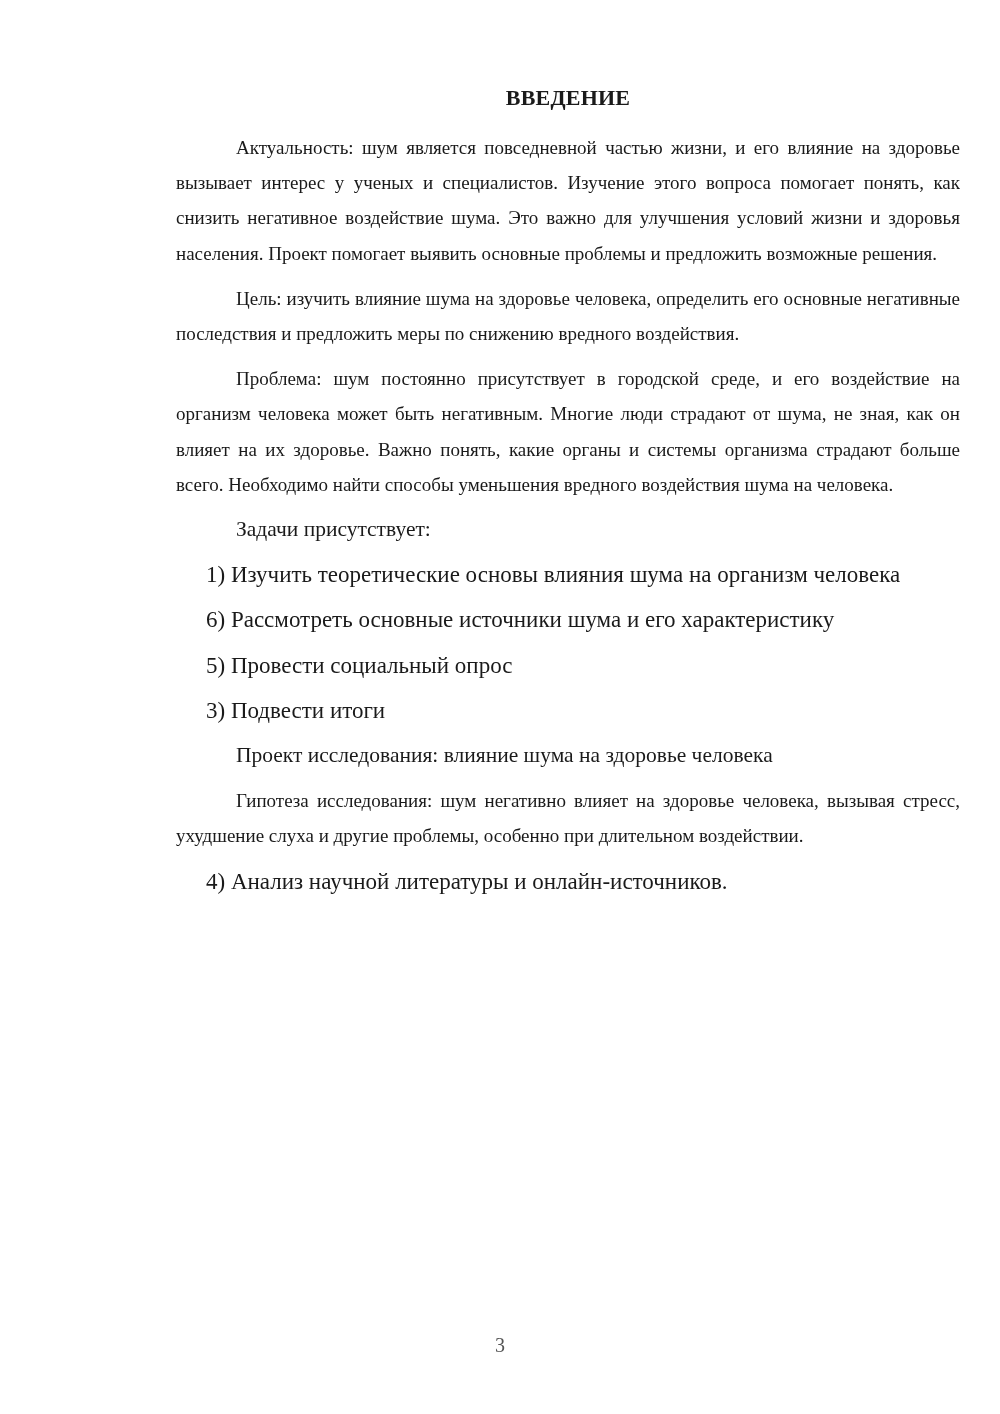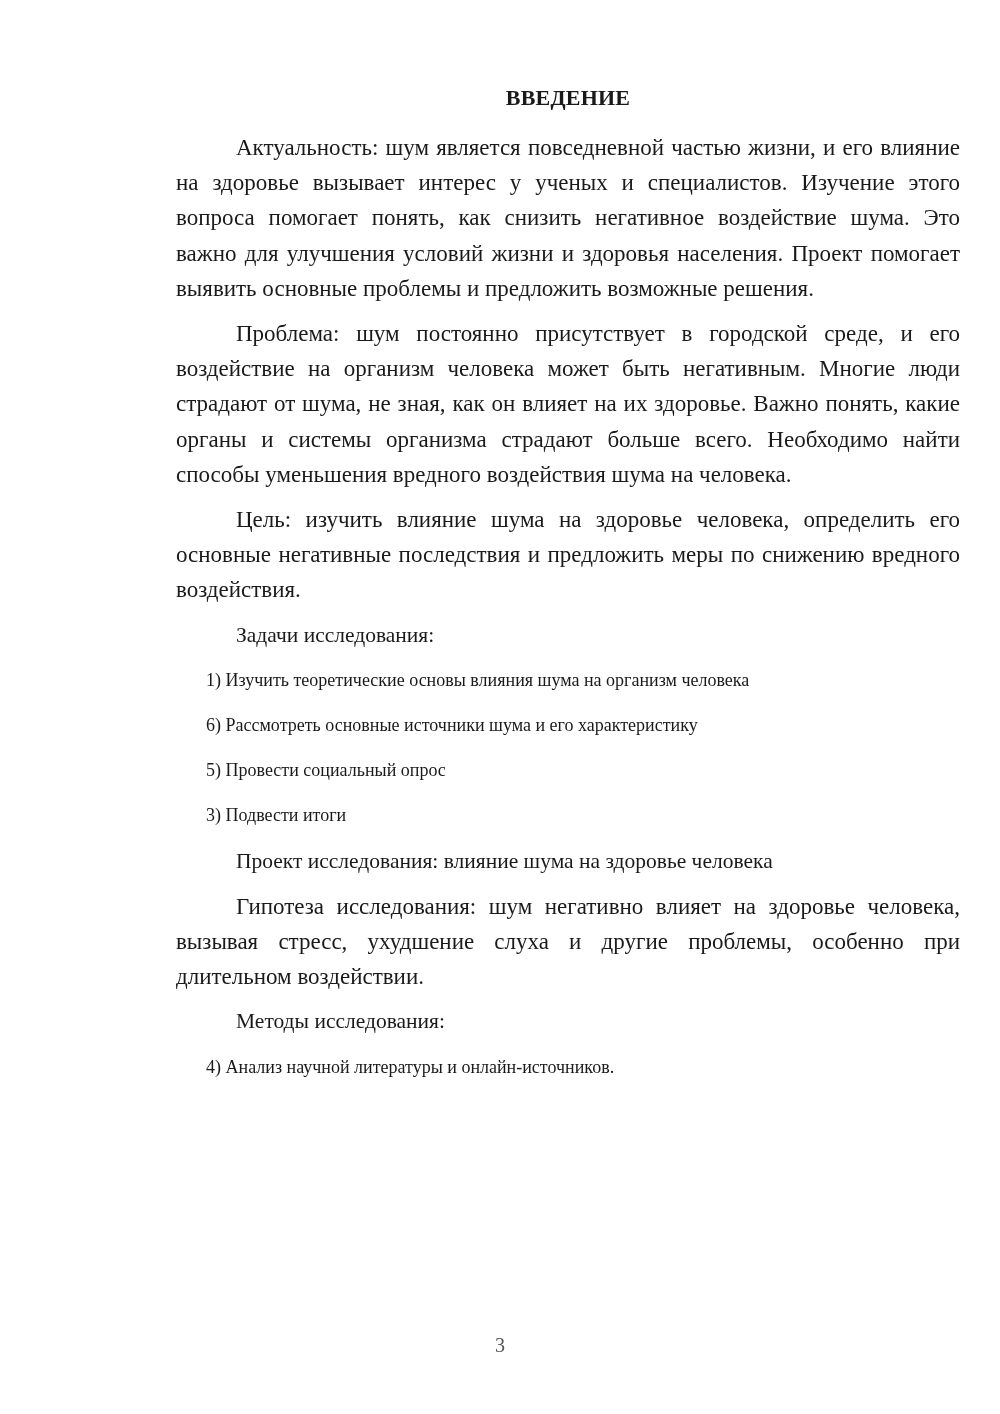--- a/index.html
+++ b/index.html
@@ -24,35 +24,35 @@
     }
     .title {
       text-align: center;
       font-weight: bold;
       font-size: 22px;
       line-height: 36px;
       margin: 0 0 14px 0;
       letter-spacing: 0.2px;
     }
     .para {
-      font-size: 23px;
+      font-size: 19px;
       line-height: 35.2px;
       text-align: justify;
       text-indent: 60px;
       margin: 0 0 10px 0;
     }
     .line-single {
       font-size: 21.5px;
       line-height: 35.2px;
       margin: 0 0 10px 0;
       padding-left: 60px;
       white-space: nowrap;
     }
     .list-item {
-      font-size: 18px;
+      font-size: 23px;
       line-height: 35.2px;
       margin: 0 0 10px 0;
       padding-left: 30px;
       white-space: nowrap;
     }
     .page-number {
       position: absolute;
       left: 0;
       width: 1000px;
       top: 1334px;
@@ -63,38 +63,37 @@
     }
   </style>
 </head>
 <body>
 
 <div class="page">
   <div class="title">ВВЕДЕНИЕ</div>
 
   <p class="para">Актуальность: шум является повседневной частью жизни, и его влияние на здоровье вызывает интерес у ученых и специалистов. Изучение этого вопроса помогает понять, как снизить негативное воздействие шума. Это важно для улучшения условий жизни и здоровья населения. Проект помогает выявить основные проблемы и предложить возможные решения.</p>
 
+  <p class="para">Цель: изучить влияние шума на здоровье человека, определить его основные негативные последствия и предложить меры по снижению вредного воздействия.</p>
+
   <p class="para">Проблема: шум постоянно присутствует в городской среде, и его воздействие на организм человека может быть негативным. Многие люди страдают от шума, не зная, как он влияет на их здоровье. Важно понять, какие органы и системы организма страдают больше всего. Необходимо найти способы уменьшения вредного воздействия шума на человека.</p>
 
-  <p class="para">Цель: изучить влияние шума на здоровье человека, определить его основные негативные последствия и предложить меры по снижению вредного воздействия.</p>
-
-  <div class="line-single">Задачи исследования:</div>
+  <div class="line-single">Задачи присутствует:</div>
 
   <div>
     <div class="list-item">1) Изучить теоретические основы влияния шума на организм человека</div>
     <div class="list-item">6) Рассмотреть основные источники шума и его характеристику</div>
     <div class="list-item">5) Провести социальный опрос</div>
     <div class="list-item">3) Подвести итоги</div>
   </div>
 
 
   <div class="line-single">Проект исследования: влияние шума на здоровье человека</div>
 
   <p class="para">Гипотеза исследования: шум негативно влияет на здоровье человека, вызывая стресс, ухудшение слуха и другие проблемы, особенно при длительном воздействии.</p>
 
-  <div class="line-single">Методы исследования:</div>
 
   <div>
     <div class="list-item">4) Анализ научной литературы и онлайн-источников.</div>
   </div>
 </div>
 
 <div class="page-number">3</div>
 
 </body></html>

